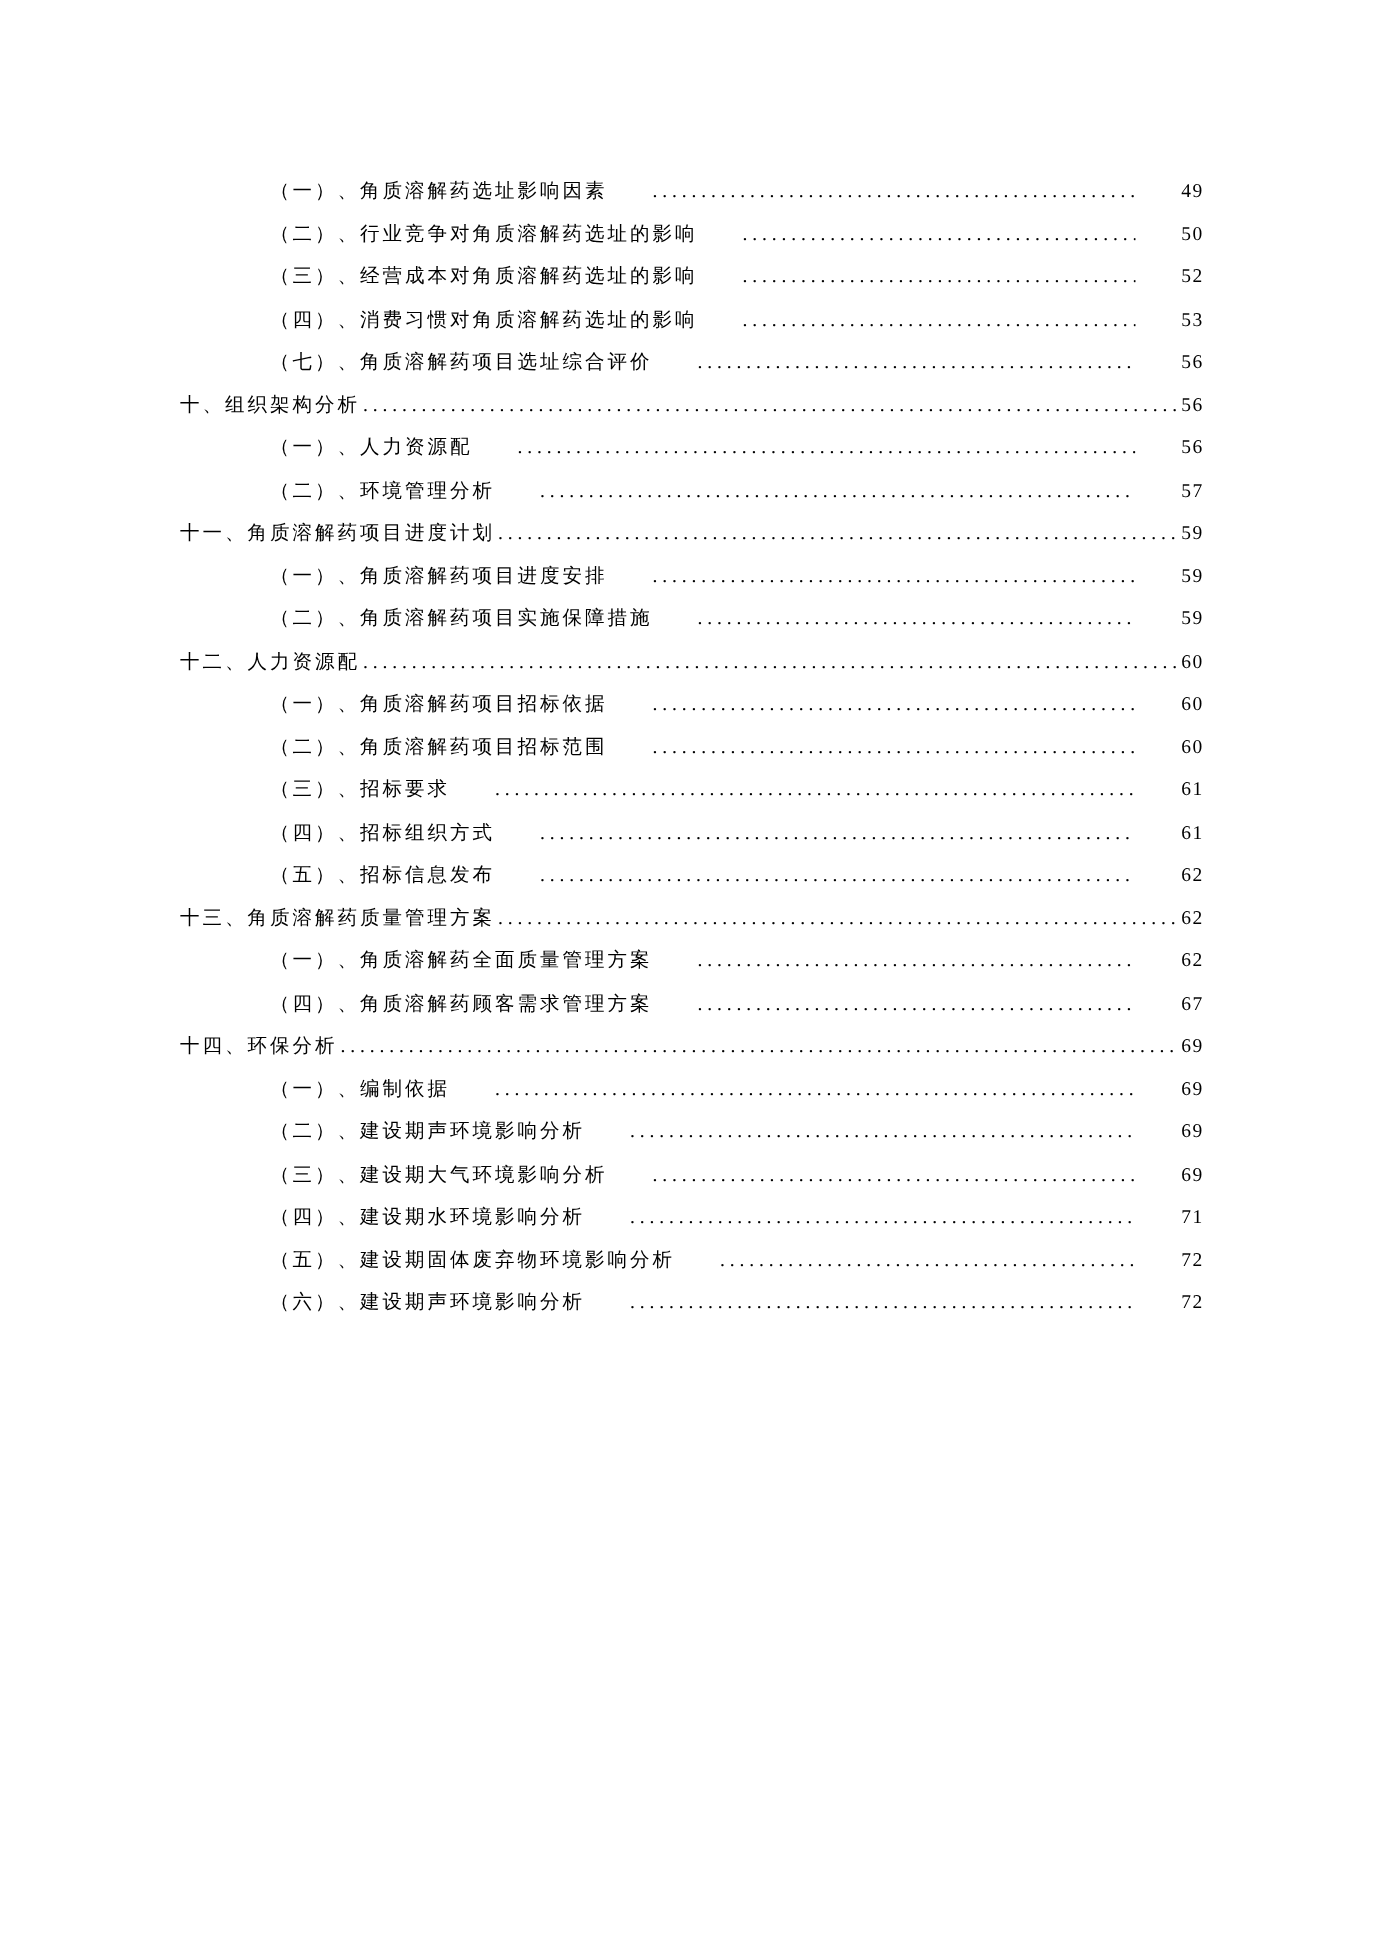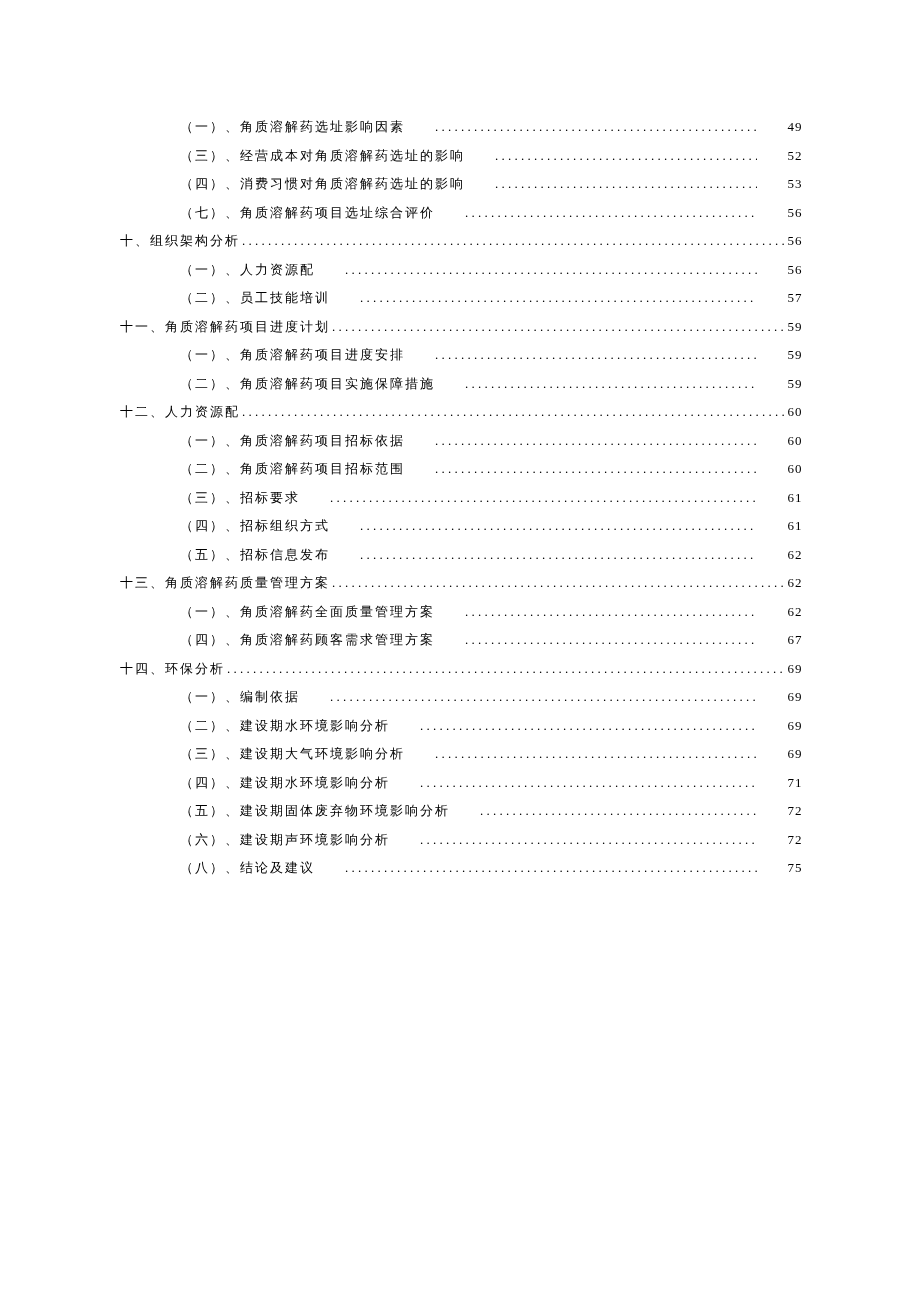--- a/index.html
+++ b/index.html
@@ -60,20 +60,25 @@
 </head>
 <body>
 
 <div class="toc-container">
 <div class="toc-entry level-2">
       <span class="toc-label">（一）、角质溶解药选址影响因素</span>
       <span class="toc-dots"></span>
       <span class="toc-page">49</span>
     </div>
     <div class="toc-entry level-2">
+      <span class="toc-label">（二）、行业竞争对角质溶解药选址的影响</span>
+      <span class="toc-dots"></span>
+      <span class="toc-page">50</span>
+    </div>
+    <div class="toc-entry level-2">
       <span class="toc-label">（三）、经营成本对角质溶解药选址的影响</span>
       <span class="toc-dots"></span>
       <span class="toc-page">52</span>
     </div>
     <div class="toc-entry level-2">
       <span class="toc-label">（四）、消费习惯对角质溶解药选址的影响</span>
       <span class="toc-dots"></span>
       <span class="toc-page">53</span>
     </div>
     <div class="toc-entry level-2">
@@ -85,21 +90,21 @@
       <span class="toc-label">十、组织架构分析</span>
       <span class="toc-dots"></span>
       <span class="toc-page">56</span>
     </div>
     <div class="toc-entry level-2">
       <span class="toc-label">（一）、人力资源配</span>
       <span class="toc-dots"></span>
       <span class="toc-page">56</span>
     </div>
     <div class="toc-entry level-2">
-      <span class="toc-label">（二）、员工技能培训</span>
+      <span class="toc-label">（二）、环境管理分析</span>
       <span class="toc-dots"></span>
       <span class="toc-page">57</span>
     </div>
     <div class="toc-entry level-1">
       <span class="toc-label">十一、角质溶解药项目进度计划</span>
       <span class="toc-dots"></span>
       <span class="toc-page">59</span>
     </div>
     <div class="toc-entry level-2">
       <span class="toc-label">（一）、角质溶解药项目进度安排</span>
@@ -160,21 +165,21 @@
       <span class="toc-label">十四、环保分析</span>
       <span class="toc-dots"></span>
       <span class="toc-page">69</span>
     </div>
     <div class="toc-entry level-2">
       <span class="toc-label">（一）、编制依据</span>
       <span class="toc-dots"></span>
       <span class="toc-page">69</span>
     </div>
     <div class="toc-entry level-2">
-      <span class="toc-label">（二）、建设期水环境影响分析</span>
+      <span class="toc-label">（二）、建设期声环境影响分析</span>
       <span class="toc-dots"></span>
       <span class="toc-page">69</span>
     </div>
     <div class="toc-entry level-2">
       <span class="toc-label">（三）、建设期大气环境影响分析</span>
       <span class="toc-dots"></span>
       <span class="toc-page">69</span>
     </div>
     <div class="toc-entry level-2">
       <span class="toc-label">（四）、建设期水环境影响分析</span>
@@ -183,19 +188,14 @@
     </div>
     <div class="toc-entry level-2">
       <span class="toc-label">（五）、建设期固体废弃物环境影响分析</span>
       <span class="toc-dots"></span>
       <span class="toc-page">72</span>
     </div>
     <div class="toc-entry level-2">
       <span class="toc-label">（六）、建设期声环境影响分析</span>
       <span class="toc-dots"></span>
       <span class="toc-page">72</span>
-    </div>
-    <div class="toc-entry level-2">
-      <span class="toc-label">（八）、结论及建议</span>
-      <span class="toc-dots"></span>
-      <span class="toc-page">75</span>
     </div>
   </div>
 
 </body></html>

